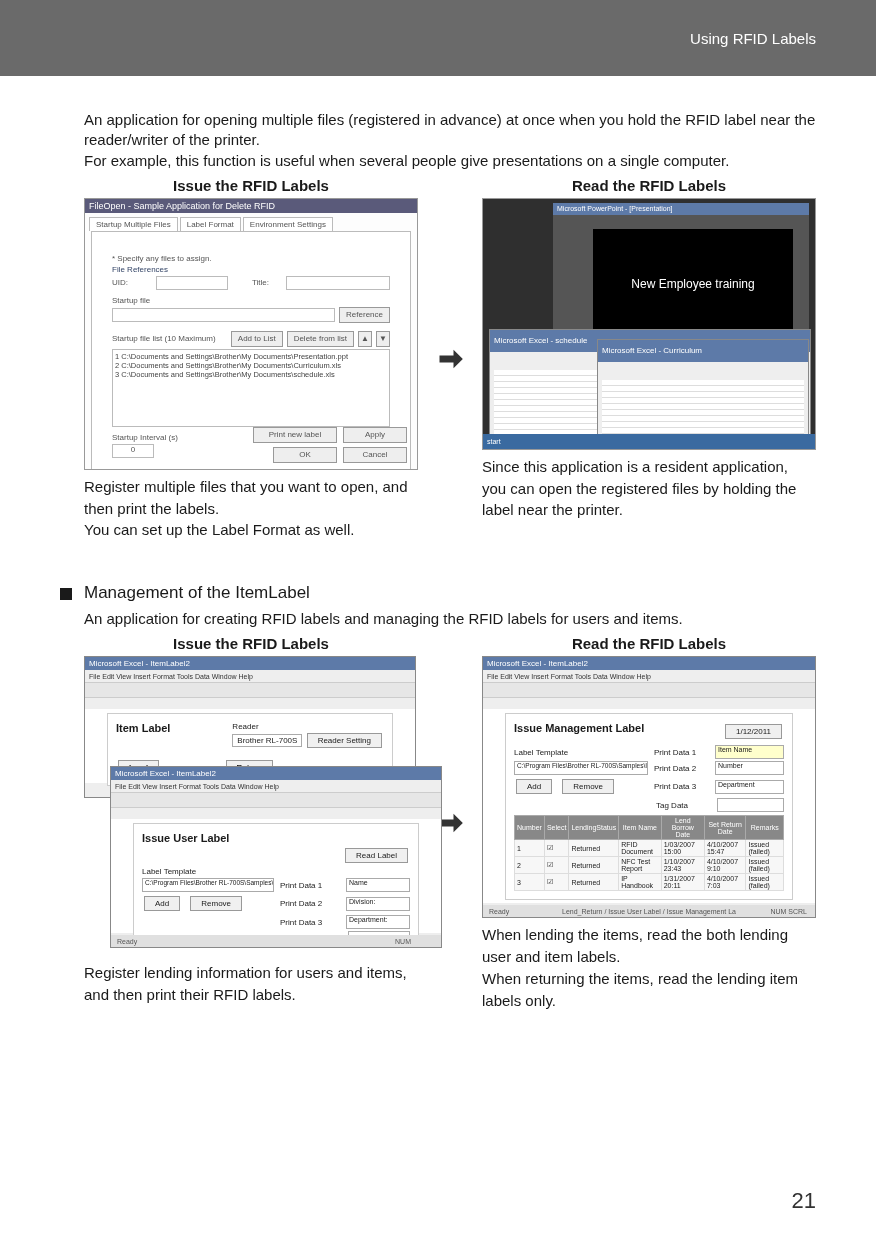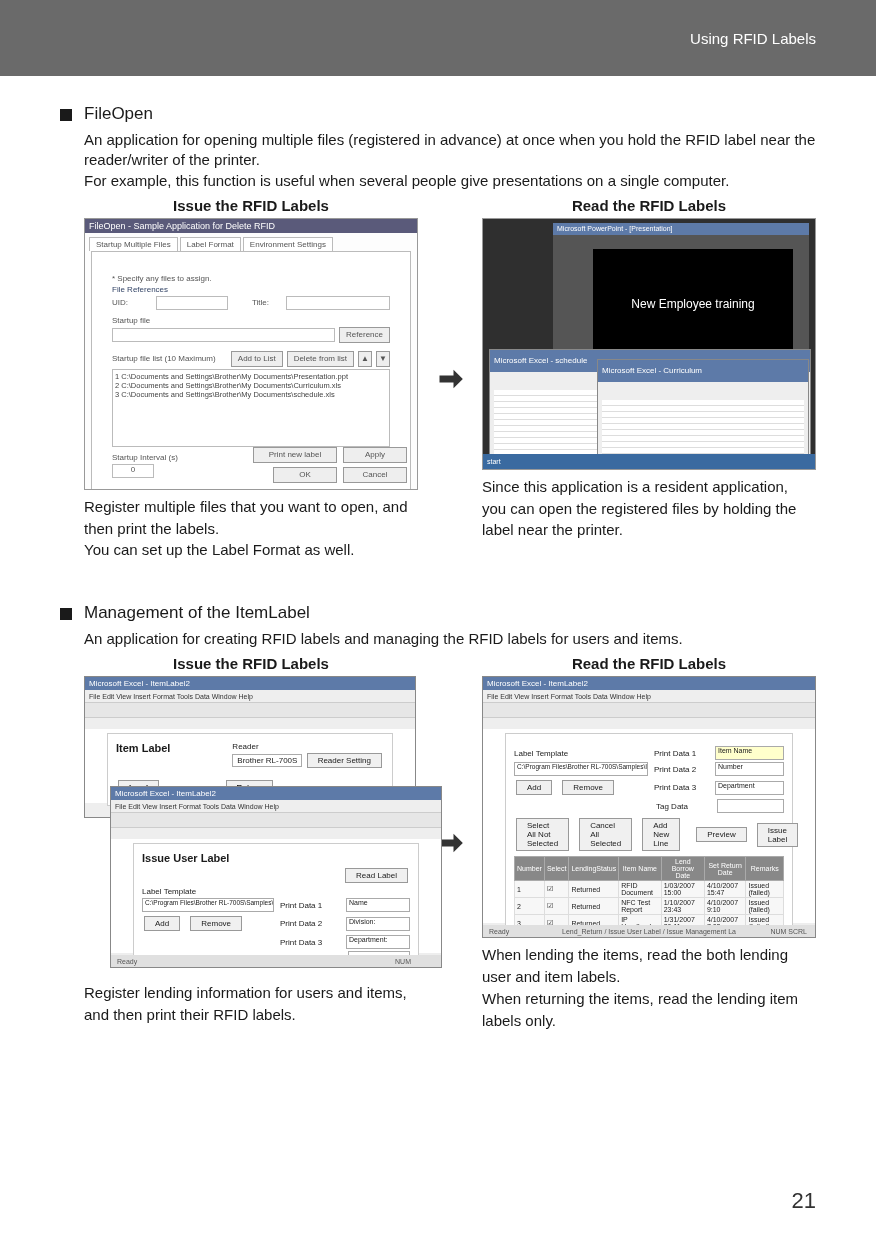--- a/index.html
+++ b/index.html
@@ -65,24 +65,20 @@
 </head>
 <body>
 
 <div class="page">
   <div class="hdr">
     <span class="hdr-t">Using RFID Labels</span>
   </div>
 
   <div class="content">
 
-    <div class="bullet-row">
-      <div class="sq"></div>
-      <div class="h2">FileOpen</div>
-    </div>
     <div class="desc" style="white-space:pre-line;">An application for opening multiple files (registered in advance) at once when you hold the RFID label near the reader/writer of the printer.
 For example, this function is useful when several people give presentations on a single computer.</div>
 
     <div class="cols">
 
       <div class="col">
         <div class="col-title">Issue the RFID Labels</div>
         <div class="thumb">
           <div class="dlg">
             <div class="dlg-title">FileOpen - Sample Application for Delete RFID</div>
@@ -253,20 +249,24 @@
       </div>
 
       <div class="col">
         <div class="col-title">Read the RFID Labels</div>
         <div class="xwin" style="height:260px">
           <div class="xtitle">Microsoft Excel - ItemLabel2</div>
           <div class="xmenu">File  Edit  View  Insert  Format  Tools  Data  Window  Help</div>
           <div class="xtool"></div>
           <div class="xsheet">
             <div class="panel" style="top:4px;">
+              <div style="display:flex;justify-content:space-between">
+                <span class="panel-h">Issue Management Label</span>
+                <span class="tinybtn">1/12/2011</span>
+              </div>
               <div class="pr" style="margin-top:4px">
                 <span style="flex:0 0 70px">Label Template</span>
                 <span style="flex:1"></span>
                 <span style="flex:0 0 55px">Print Data 1</span>
                 <div class="sel" style="flex:0 0 65px;font-size:7px;padding-left:2px;background:#ffffcc">Item Name</div>
               </div>
               <div class="pr">
                 <div class="sel" style="font-size:6.5px;padding-left:2px;overflow:hidden;white-space:nowrap">C:\Program Files\Brother RL-700S\Samples\ItemLabel\ItemID</div>
                 <span style="flex:0 0 55px">Print Data 2</span>
                 <div class="sel" style="flex:0 0 65px;font-size:7px;padding-left:2px">Number</div>
@@ -275,28 +275,20 @@
                 <span class="tinybtn">Add</span>
                 <span class="tinybtn">Remove</span>
                 <span style="flex:1"></span>
                 <span style="flex:0 0 55px">Print Data 3</span>
                 <div class="sel" style="flex:0 0 65px;font-size:7px;padding-left:2px">Department</div>
               </div>
               <div class="pr">
                 <span style="flex:1"></span>
                 <span style="flex:0 0 55px">Tag Data</span>
                 <div class="sel" style="flex:0 0 65px"></div>
-              </div>
-              <div class="pr" style="margin-top:3px">
-                <span class="tinybtn">Select All Not Selected</span>
-                <span class="tinybtn">Cancel All Selected</span>
-                <span class="tinybtn">Add New Line</span>
-                <span style="flex:1"></span>
-                <span class="tinybtn">Preview</span>
-                <span class="tinybtn">Issue Label</span>
               </div>
               <table class="gridtbl" style="margin-top:3px">
                 <thead>
                     <tr id="wc-th">
                       <th>Number</th>
                       <th>Select</th>
                       <th>LendingStatus</th>
                       <th>Item Name</th>
                       <th>Lend Borrow Date</th>
                       <th>Set Return Date</th>

